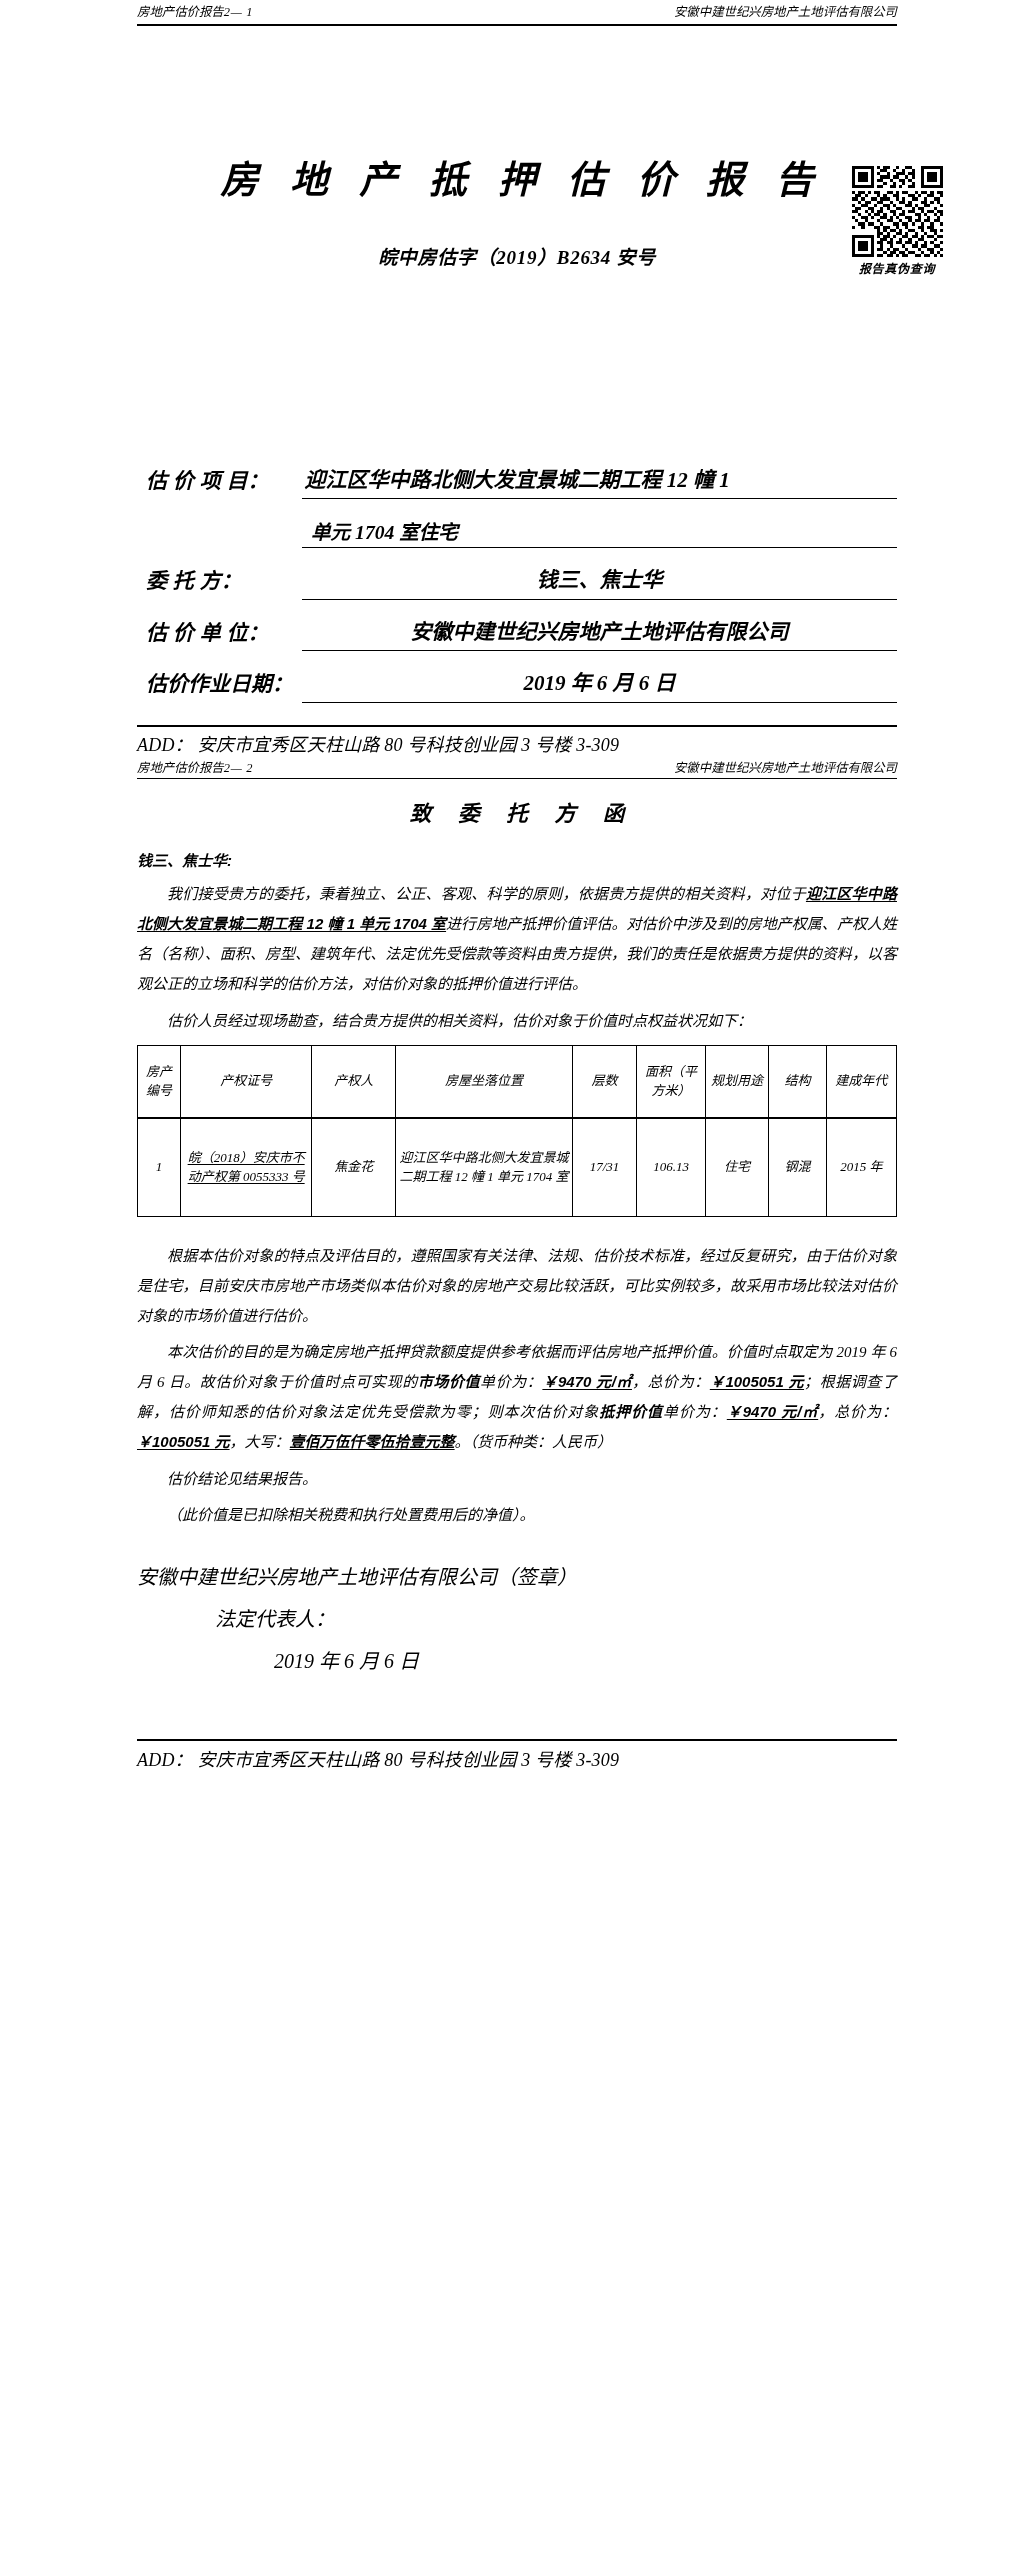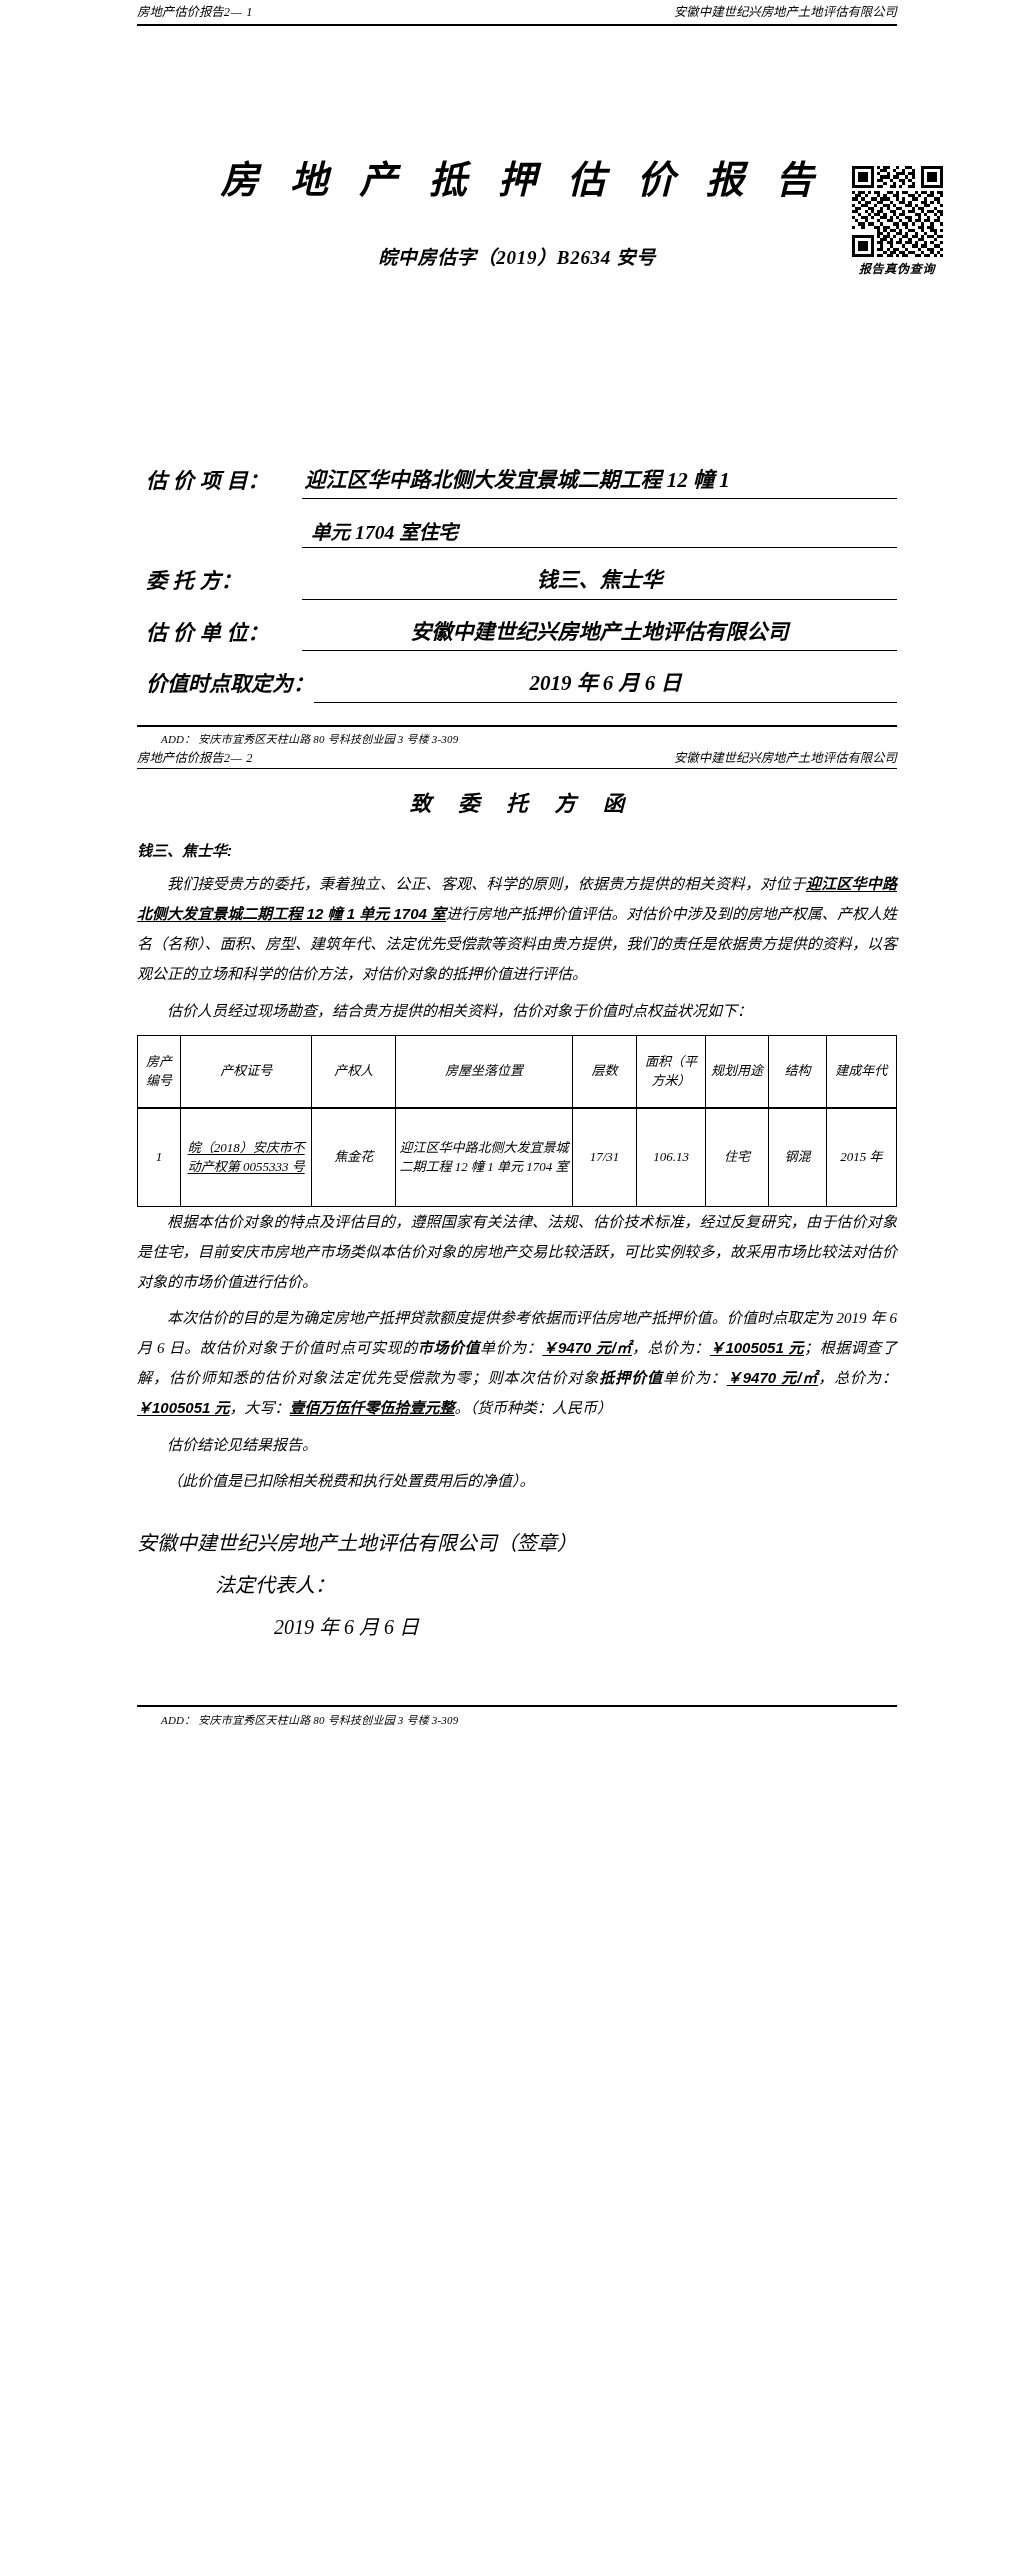--- a/index.html
+++ b/index.html
@@ -120,23 +120,22 @@
     padding: 0 2.6px 2px 9px;
     min-height: 27px;
   }
   
   .foot-rule {
     margin: 22px 137px 0 137px;
     border-top: 2px solid #000;
   }
   .foot-add {
     padding: 3.3px 137px 0 137px;
-    font-size: 11px;
+    font-size: 18px;
     letter-spacing: 0.2px;
-    margin-left: 24px;
   }
   
   .letter-body { padding: 0 137px; }
   .letter-title {
     text-align: center;
     font-size: 21.5px;
     font-weight: bold;
     letter-spacing: 10.4px;
     margin: 17px 0 22px 0;
     padding-left: 10.4px;
@@ -161,21 +160,21 @@
   .bu {
     font-weight: bold;
     text-decoration: underline;
     text-underline-offset: 2px;
     font-family: "Liberation Sans", "DejaVu Sans", sans-serif;
   }
   
   table.prop-table {
     width: 100%;
     border-collapse: collapse;
-    margin: 9px 0 0 0;
+    margin: 9px 0 24px 0;
     font-size: 13px;
   }
   table.prop-table th,
   table.prop-table td {
     border: 1px solid #000;
     text-align: center;
     vertical-align: middle;
     padding: 5.2px 2.6px;
     line-height: 1.45;
   }
@@ -469,21 +468,21 @@
         <span class="field-value">钱三、焦士华</span>
       </div>
 
       <div class="field-row">
         <span class="field-label">估 价 单 位：</span>
         <span class="field-value">安徽中建世纪兴房地产土地评估有限公司</span>
       </div>
 
 
       <div class="field-row">
-        <span class="field-label">价值时点取定为：</span>
+        <span class="field-label">估价作业日期：</span>
         <span class="field-value">2019 年 6 月 6 日</span>
       </div>
 
     </div>
   </div>
 
   <div class="foot-rule"></div>
   <div class="foot-add">ADD： 安庆市宜秀区天柱山路 80 号科技创业园 3 号楼 3-309</div>
 </div>
 

